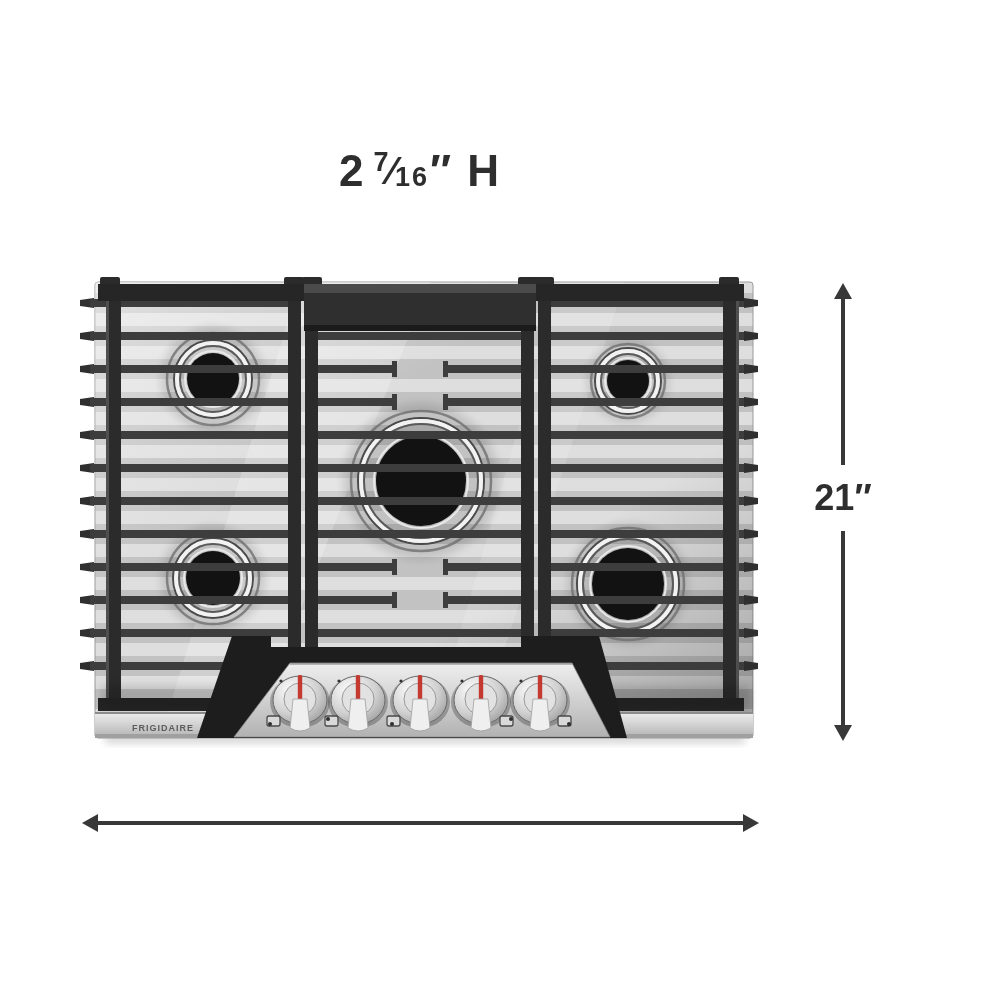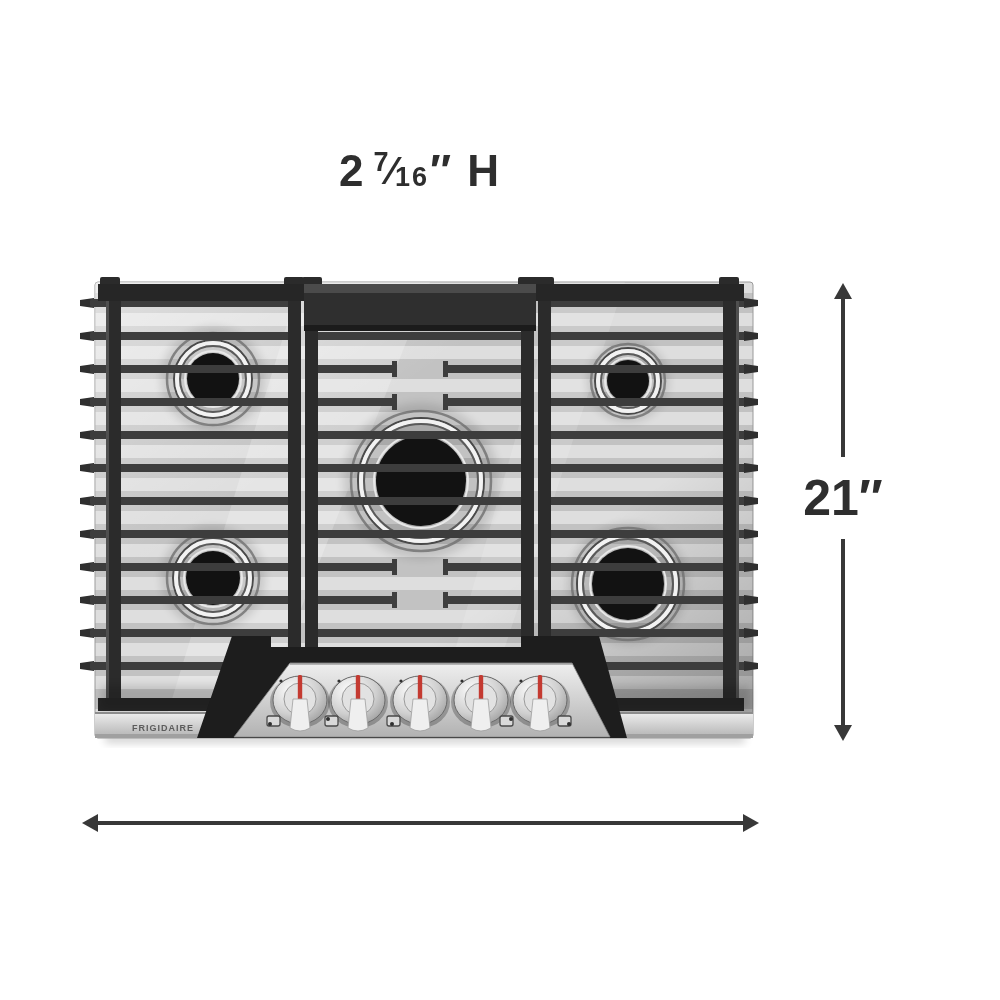--- a/index.html
+++ b/index.html
@@ -15,21 +15,21 @@
   .frac{display:inline-block;margin-left:8px;margin-right:1px;}
   .frac .num{font-size:27px;vertical-align:15px;}
   .frac .slash{font-size:38px;vertical-align:2px;margin:0 -2px;}
   .frac .den{font-size:27px;vertical-align:0;text-align:center;}
   .v-line{position:absolute;left:841px;top:296px;width:4px;height:432px;background:#383838;}
   .arr{position:absolute;width:0;height:0;}
   .arr-up{left:834px;top:283px;border-left:9px solid transparent;border-right:9px solid transparent;border-bottom:16px solid #383838;}
   .arr-down{left:834px;top:725px;border-left:9px solid transparent;border-right:9px solid transparent;border-top:16px solid #383838;}
   .dim-depth{
     position:absolute;left:843px;top:498px;transform:translate(-50%,-50%);
-    background:#ffffff;padding:12px 2px;font-size:50px;
+    background:#ffffff;padding:12px 2px;font-size:36px;
   }
   .h-line{position:absolute;left:97px;top:821px;width:646px;height:4px;background:#383838;}
   .arr-left{left:82px;top:814px;border-top:9px solid transparent;border-bottom:9px solid transparent;border-right:16px solid #383838;}
   .arr-right{left:743px;top:814px;border-top:9px solid transparent;border-bottom:9px solid transparent;border-left:16px solid #383838;}
   .dim-width{
     position:absolute;left:420px;top:824px;transform:translate(-50%,-50%);
     background:#ffffff;padding:0 16px;font-size:50px;
   }
   svg{position:absolute;left:0;top:0;}
 </style>

